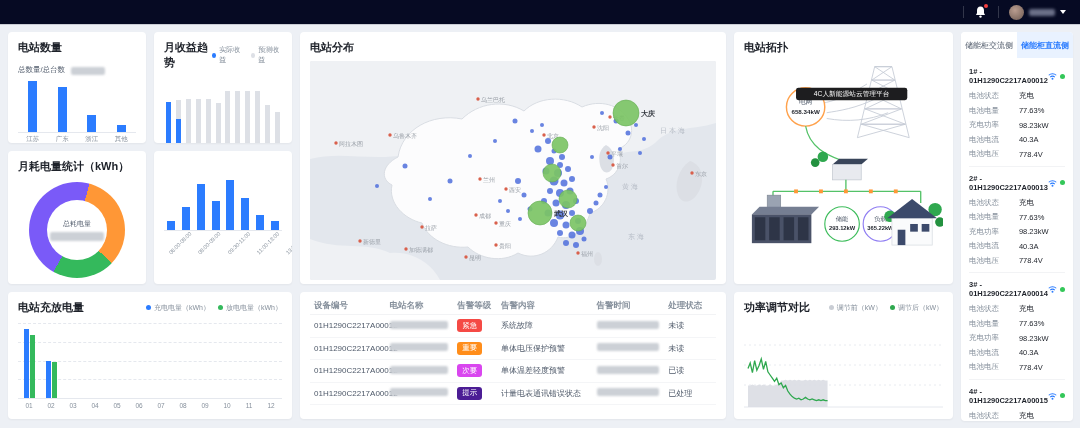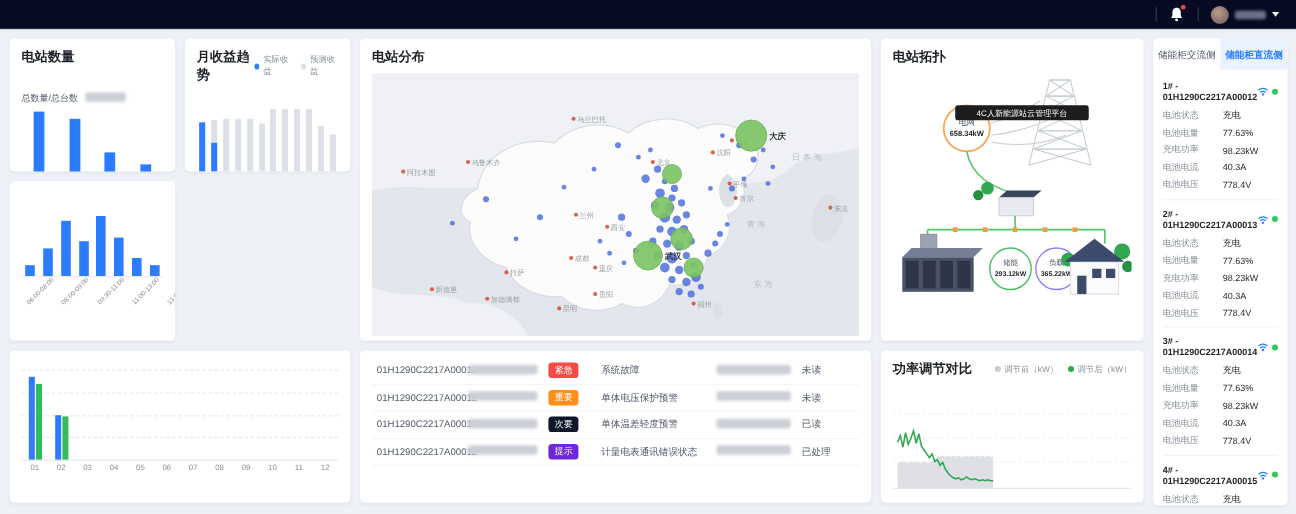--- a/index.html
+++ b/index.html
@@ -94,21 +94,21 @@
     <span class="caret"></span>
   </div>
 </div>
 
 <div class="content">
 
   <div class="col1">
     <div class="row2">
       <div class="card">
         <div class="card-title">电站数量</div>
-        <div style="margin-top:22px;font-size:7.5px;color:#4E5969;display:flex;align-items:flex-start;gap:6px;">
+        <div style="margin-top:10px;font-size:7.5px;color:#4E5969;display:flex;align-items:flex-end;gap:6px;">
           <span>总数量/总台数</span>
           <span class="mask" style="width:34px;height:8px;"></span>
         </div>
         <div style="margin-top:6px;">
           <div class="bars-area" style="height:52px;">
               <div class="slot">
                 <div style="width: 9px; background: rgb(43, 124, 255); height: 100%;"></div>
               </div>
               <div class="slot">
                 <div style="width: 9px; background: rgb(43, 124, 255); height: 88%;"></div>
@@ -183,20 +183,31 @@
               <div class="slot">
                 <div style="width: 5px; background: rgb(221, 224, 230); height: 47%;"></div>
               </div>
             </div>
 
         </div>
       </div>
     </div>
 
     <div class="row2">
+      <div class="card">
+        <div class="card-title">月耗电量统计（kWh）</div>
+        <div class="donut-wrap">
+          <div class="donut" style="background: conic-gradient(from 15deg, rgb(255, 151, 54) 0%, rgb(255, 151, 54) 33%, rgb(52, 185, 92) 33%, rgb(52, 185, 92) 54%, rgb(122, 90, 248) 54%, rgb(122, 90, 248) 100%);">
+            <div class="donut-center">
+              <span class="lab">总耗电量</span>
+              <span class="mask" style="width:54px;height:9px;"></span>
+            </div>
+          </div>
+        </div>
+      </div>
 
       <div class="card">
         <div style="margin-top:10px;">
           <div class="bars-area" style="height:62px;">
               <div class="slot">
                 <div style="width: 8px; background: rgb(43, 124, 255); height: 15%;"></div>
               </div>
               <div class="slot">
                 <div style="width: 8px; background: rgb(43, 124, 255); height: 38%;"></div>
               </div>
@@ -224,20 +235,33 @@
               <span>08:00-09:00</span>
               <span>09:30-11:00</span>
               <span>11:00-13:00</span>
               <span>13:00-15:00</span>
             </div>
         </div>
       </div>
     </div>
 
     <div class="card">
+      <div class="card-head">
+        <div class="card-title">电站充放电量</div>
+        <div class="legend">
+            <div class="legend-item">
+              <div class="legend-dot" style="background: rgb(43, 124, 255);"></div>
+              <div>充电电量（kWh）</div>
+            </div>
+            <div class="legend-item">
+              <div class="legend-dot" style="background: rgb(52, 185, 92);"></div>
+              <div>放电电量（kWh）</div>
+            </div>
+          </div>
+      </div>
       <div style="margin-top:8px;position:relative;">
         <div class="bars-area" style="height: 76px; border-bottom: 1px solid rgb(229, 232, 238); position: relative;">
             <div class="gridline" style="top: 0%;"></div>
             <div class="gridline" style="top: 25%;"></div>
             <div class="gridline" style="top: 50%;"></div>
             <div class="gridline" style="top: 75%;"></div>
             <div class="slot">
               <div style="display: flex; align-items: flex-end; gap: 1px; height: 100%;">
                 <div style="width: 5px; background: rgb(43, 124, 255); height: 92%;"></div>
                 <div style="width: 5px; background: rgb(52, 185, 92); height: 84%;"></div>
@@ -420,49 +444,57 @@
             <circle cx="242" cy="112" r="9" fill="#7CC465" fill-opacity="0.92" stroke="#63AD52" stroke-width="0.6"></circle>
             <circle cx="258" cy="138" r="9" fill="#7CC465" fill-opacity="0.92" stroke="#63AD52" stroke-width="0.6"></circle>
             <circle cx="230" cy="152" r="12" fill="#7CC465" fill-opacity="0.92" stroke="#63AD52" stroke-width="0.6"></circle>
             <text x="244" y="155" font-size="7" font-weight="bold" fill="#33383F">武汉</text>
             <circle cx="268" cy="162" r="8" fill="#7CC465" fill-opacity="0.92" stroke="#63AD52" stroke-width="0.6"></circle>
           </g>
       </svg>
     </div>
 
     <div class="card" style="padding:6px 10px;">
+      <div class="thead">
+          <span>设备编号</span>
+          <span>电站名称</span>
+          <span>告警等级</span>
+          <span>告警内容</span>
+          <span>告警时间</span>
+          <span>处理状态</span>
+        </div>
       <div>
           <div class="trow">
             <span>01H1290C2217A00012</span>
             <span><span class="mask" style="width:58px;height:8px;"></span></span>
             <span><span class="badge" style="background:#F54A45">紧急</span></span>
             <span>系统故障</span>
             <span><span class="mask" style="width:62px;height:8px;"></span></span>
             <span>未读</span>
           </div>
           <div class="trow">
             <span>01H1290C2217A00012</span>
             <span><span class="mask" style="width:58px;height:8px;"></span></span>
             <span><span class="badge" style="background:#FF8D1A">重要</span></span>
             <span>单体电压保护预警</span>
             <span><span class="mask" style="width:62px;height:8px;"></span></span>
             <span>未读</span>
           </div>
           <div class="trow">
             <span>01H1290C2217A00012</span>
             <span><span class="mask" style="width:58px;height:8px;"></span></span>
-            <span><span class="badge" style="background:#0f172a">次要</span></span>
+            <span><span class="badge" style="background:#d946ef">次要</span></span>
             <span>单体温差轻度预警</span>
             <span><span class="mask" style="width:62px;height:8px;"></span></span>
             <span>已读</span>
           </div>
           <div class="trow">
             <span>01H1290C2217A00012</span>
             <span><span class="mask" style="width:58px;height:8px;"></span></span>
-            <span><span class="badge" style="background:#6d28d9">提示</span></span>
+            <span><span class="badge" style="background:#4c1d95">提示</span></span>
             <span>计量电表通讯错误状态</span>
             <span><span class="mask" style="width:62px;height:8px;"></span></span>
             <span>已处理</span>
           </div>
         </div>
     </div>
   </div>
 
   <div class="coltopo">
     <div class="card">

